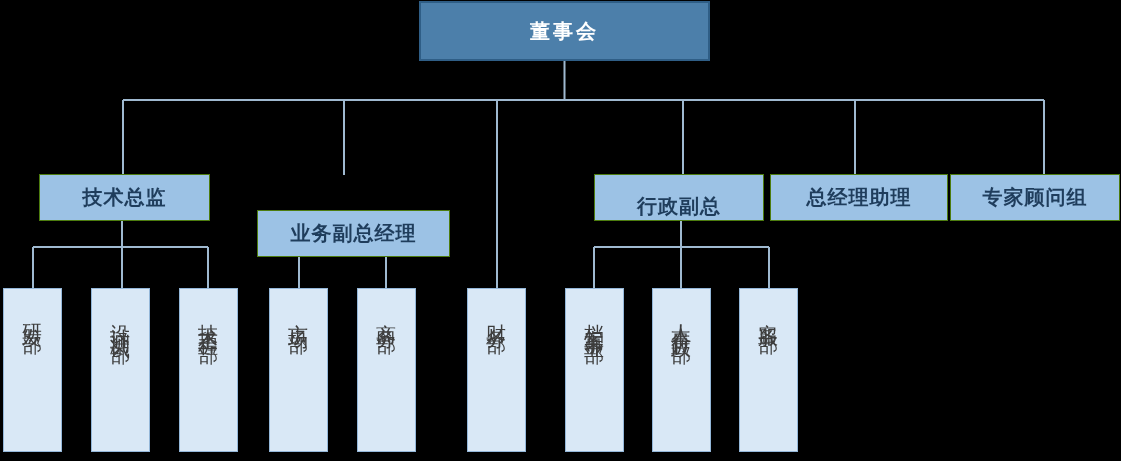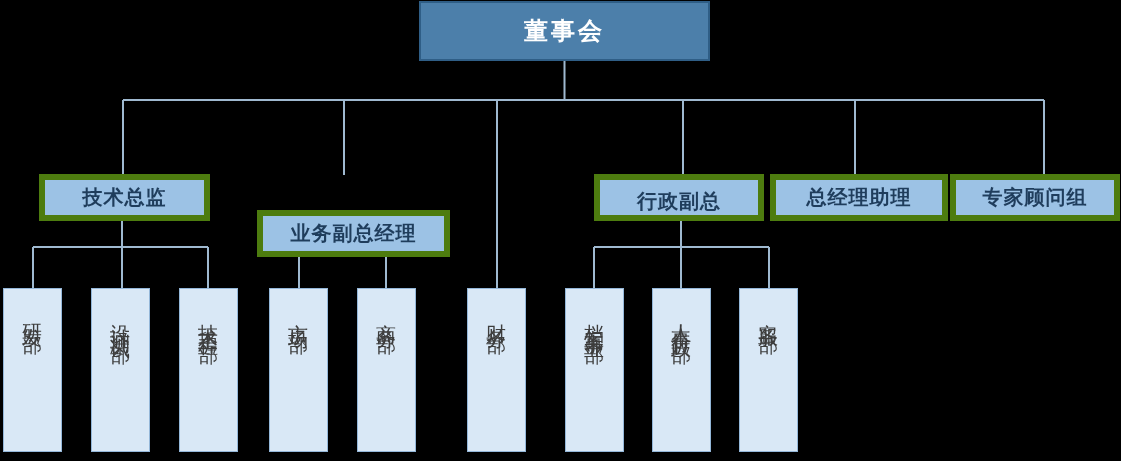--- a/index.html
+++ b/index.html
@@ -17,28 +17,28 @@
     box-sizing: border-box;
     display: flex;
     align-items: center;
     justify-content: center;
   }
   .root-node {
     left: 419px; top: 1px; width: 291px; height: 60px;
     background: #4C7FAA;
     border: 2px solid #2F5E86;
     color: #FFFFFF;
-    font-size: 24px;
+    font-size: 20px;
     font-weight: bold;
     letter-spacing: 3px;
   }
   .mgr {
     top: 174px; height: 47px;
     background: #9CC2E5;
-    border: 6px solid #4d7c0f;
+    border: 1px solid #4d7c0f;
     color: #1F3D5C;
     font-size: 20px;
     font-weight: bold;
     letter-spacing: 1px;
   }
   .m0 { left: 39px;  width: 171px; }
   .m1 { left: 257px; width: 193px; margin-top: 36px; }
   .m2 { left: 594px; width: 170px; align-items: flex-end; }
   .m3 { left: 770px; width: 178px; }
   .m4 { left: 950px; width: 170px; }

